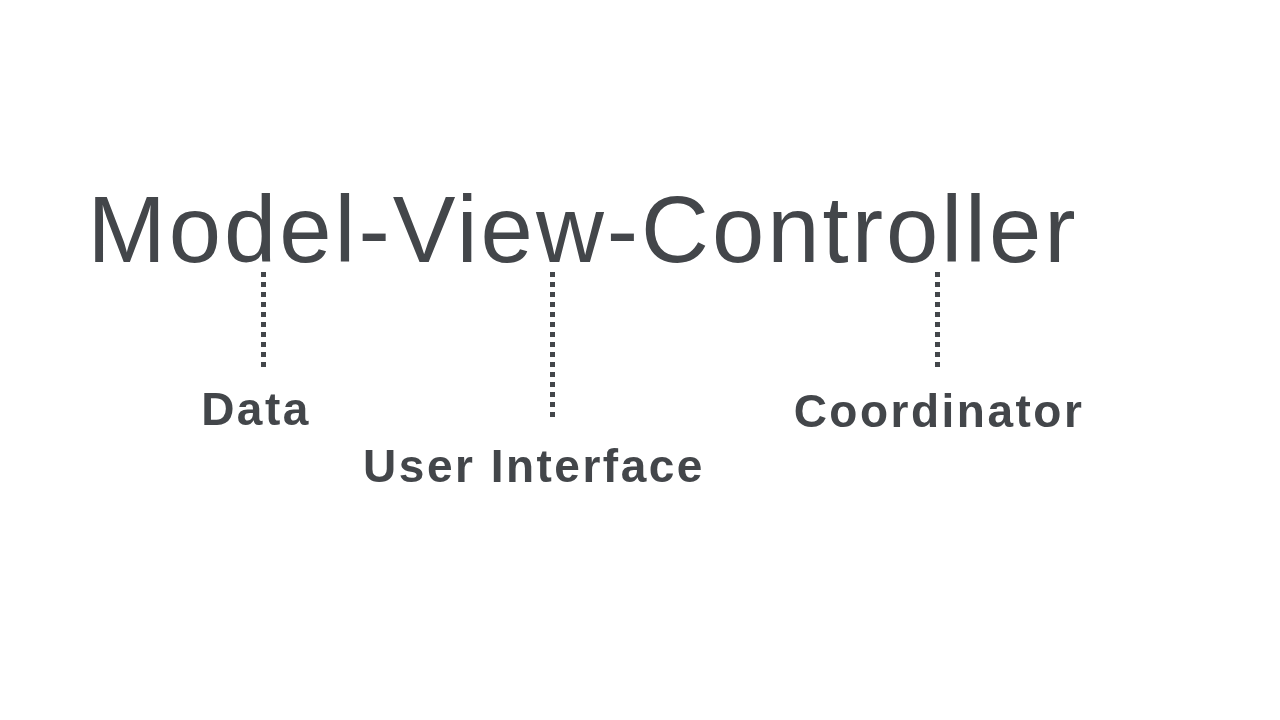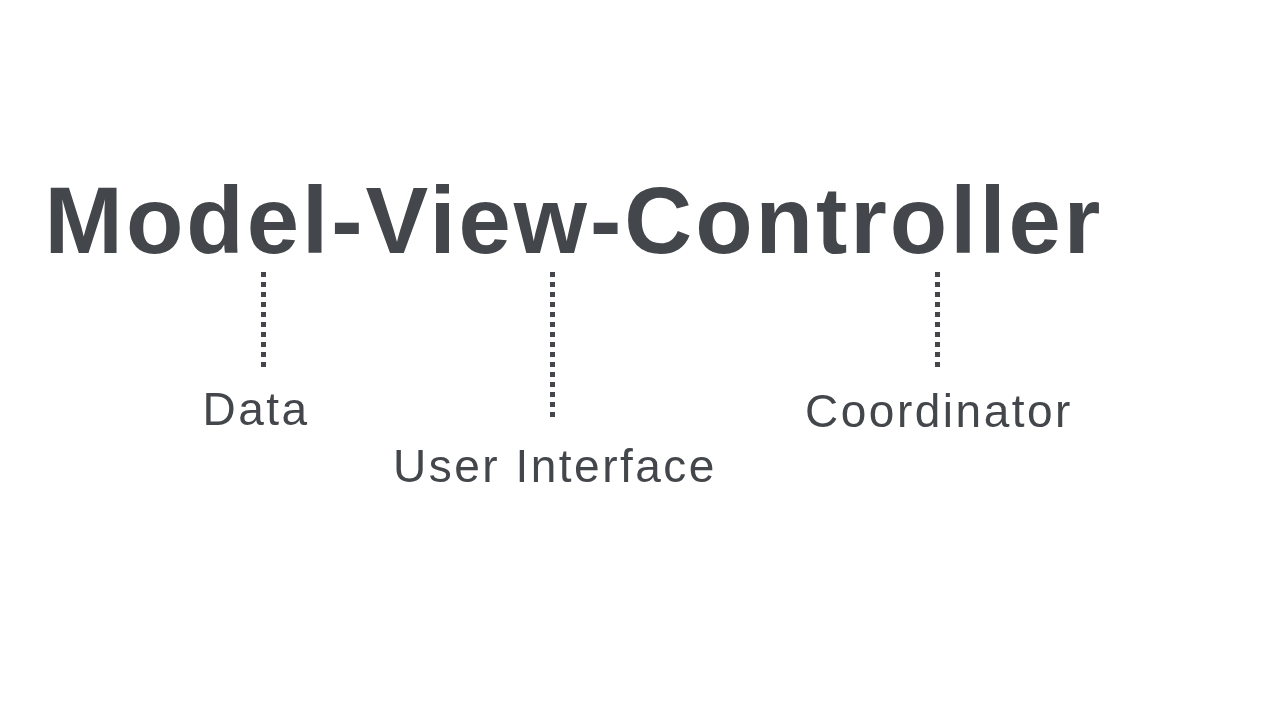--- a/index.html
+++ b/index.html
@@ -15,25 +15,25 @@
     position: relative;
     width: 1280px;
     height: 720px;
     background: var(--background, #ffffff);
   }
   .title {
     position: absolute;
     top: 170px;
     left: 0;
     width: 1140px;
-    margin: 4px;
+    margin: 13px;
     text-align: center;
     font-size: 94px;
     line-height: 94px;
-    font-weight: 700;
+    font-weight: 400;
     letter-spacing: 3px;
     color: var(--text, #43464a);
     white-space: nowrap;
   }
   .connector {
     position: absolute;
     width: 5px;
     background-image: repeating-linear-gradient(
       to bottom,
       var(--text, #43464a) 0px,
@@ -43,27 +43,27 @@
     );
   }
   .c1 { left: 261px; top: 272px; height: 100px; }
   .c2 { left: 550px; top: 272px; height: 150px; }
   .c3 { left: 935px; top: 272px; height: 97px; }
   .label {
     position: absolute;
     transform: translateX(-50%);
     font-size: 46px;
     line-height: 46px;
-    font-weight: 400;
+    font-weight: 700;
     letter-spacing: 2.5px;
     color: var(--text, #43464a);
     white-space: nowrap;
   }
   .l1 { left: 256px; top: 386px; }
-  .l2 { left: 555px; top: 443px; }
+  .l2 { left: 534px; top: 443px; }
   .l3 { left: 927px; top: 388px; margin-left: 12px; }
 </style>
 </head>
 <body>
 
 <div class="stage">
 
   <h1 class="title">Model-View-Controller</h1>
 
   <div class="connector c1"></div>

